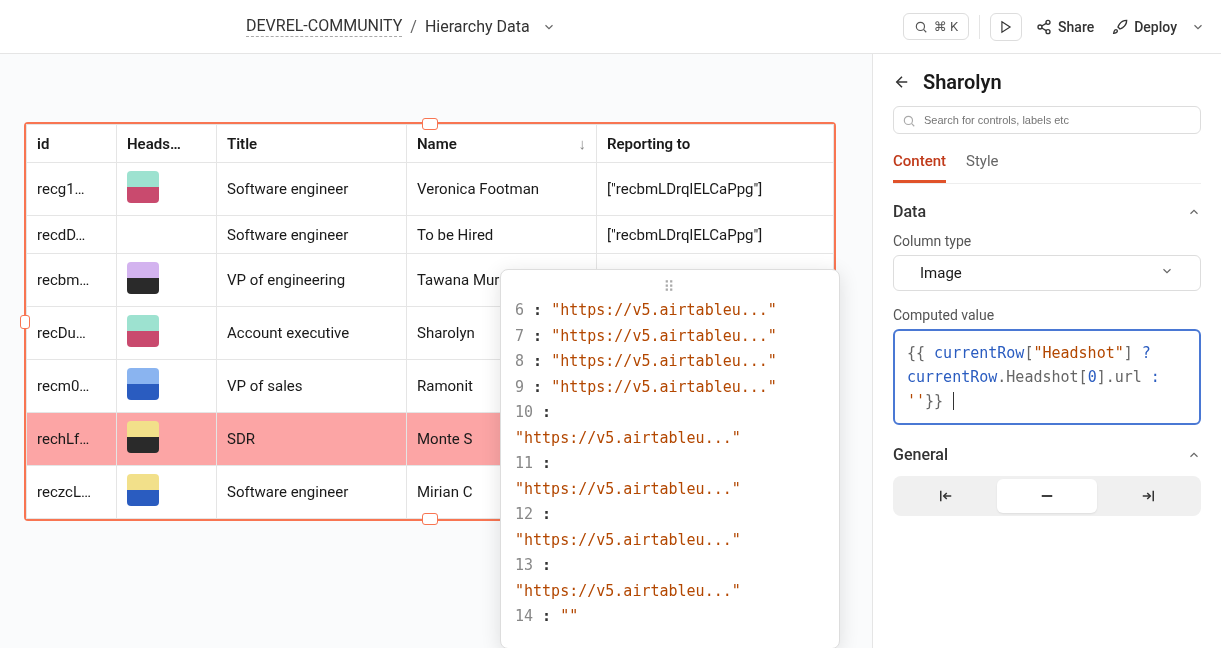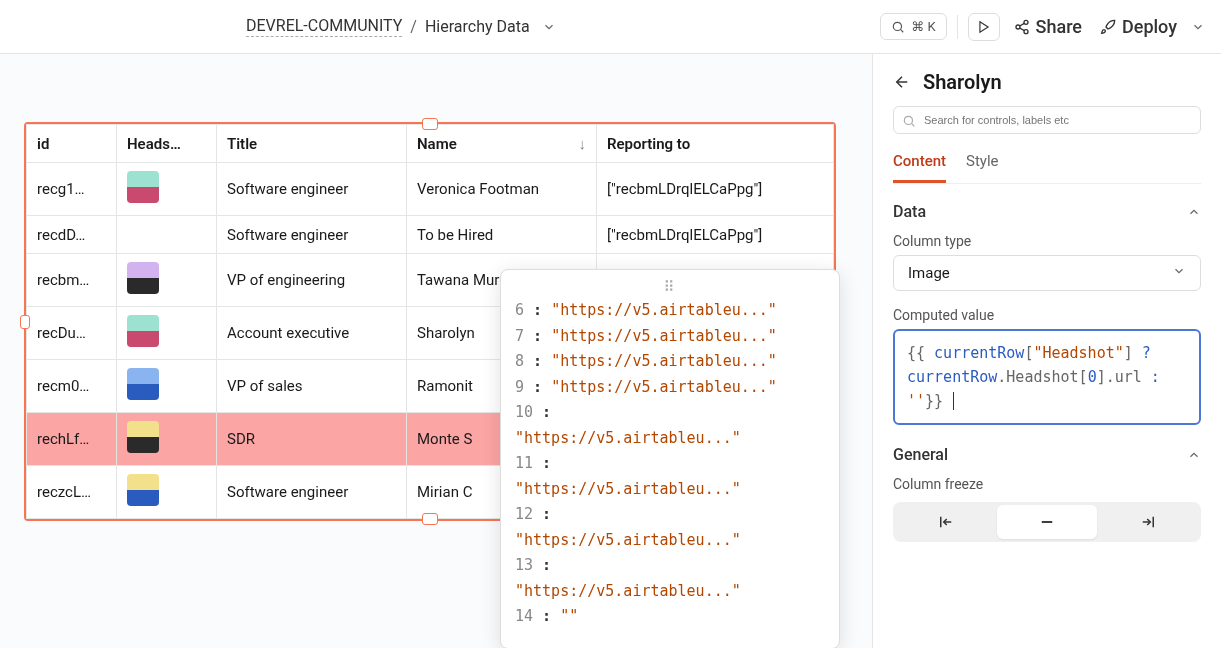--- a/index.html
+++ b/index.html
@@ -9,21 +9,21 @@
 .topbar { height: 54px; border-bottom: 1px solid #e5e5e5; display: flex; align-items: center; padding: 0 16px; gap: 12px; }
 .breadcrumb { display: flex; align-items: center; gap: 8px; margin-left: 230px; font-size: 16px; color: #333; }
 .breadcrumb .proj { border-bottom: 1px dashed #aaa; padding-bottom: 1px; }
 .breadcrumb .sep { color: #666; }
 .breadcrumb .page { color: #333; }
 .chev { margin-left: 4px; color: #666; }
 .topbar-right { margin-left: auto; display: flex; align-items: center; gap: 10px; }
 .search-btn { border: 1px solid #ddd; border-radius: 6px; padding: 5px 10px; display: flex; align-items: center; gap: 6px; color: #555; font-size: 13px; }
 .vsep { width: 1px; height: 24px; background: #e5e5e5; }
 .play-btn { border: 1px solid #ddd; border-radius: 6px; padding: 6px 8px; display: flex; align-items: center; }
-.toplink { display: flex; align-items: center; gap: 6px; font-size: 18px; font-weight: 500; color: #333; padding: 0 4px; }
+.toplink { display: flex; align-items: center; gap: 6px; font-size: 14px; font-weight: 500; color: #333; padding: 0 4px; }
 
 
 .main { display: flex; height: calc(100% - 54px); }
 .canvas { flex: 1; position: relative; background: #fafbfc; overflow: hidden; border-right: 1px solid #e5e5e5; }
 .sidebar { width: 348px; padding: 16px 20px; overflow-y: auto; }
 
 
 .tablewrap { position: absolute; left: 24px; top: 68px; width: 812px; border: 2px solid #f87552; border-radius: 4px; background: #fff; }
 .tablewrap::before, .tablewrap::after { content: ''; position: absolute; width: 14px; height: 10px; background: #fff; border: 1.5px solid #f87552; border-radius: 3px; left: 50%; transform: translateX(-50%); }
 .tablewrap::before { top: -6px; }
@@ -57,21 +57,21 @@
 .side-head h2 { font-size: 20px; font-weight: 600; }
 .search-input { width: 100%; border: 1px solid #ddd; border-radius: 6px; padding: 7px 10px 7px 30px; font-size: 11px; color: #888; }
 .search-wrap { position: relative; margin-bottom: 12px; }
 .search-wrap .sicon { position: absolute; left: 9px; top: 8px; color: #aaa; }
 .tabs { display: flex; gap: 20px; border-bottom: 1px solid #eee; margin-bottom: 18px; }
 .tab { padding: 6px 0 10px; font-size: 15px; color: #666; border-bottom: 3px solid transparent; }
 .tab.active { color: #c03a1a; border-bottom-color: #e0522a; font-weight: 500; }
 .section { margin-bottom: 20px; }
 .section-head { display: flex; align-items: center; justify-content: space-between; font-size: 16px; font-weight: 500; color: #333; margin-bottom: 12px; }
 .label { font-size: 14px; color: #555; margin-bottom: 6px; }
-.select { border: 1px solid #ddd; border-radius: 6px; padding: 8px 14px; display: flex; justify-content: space-between; font-size: 15px; margin-bottom: 16px; }
+.select { border: 1px solid #ddd; border-radius: 6px; padding: 8px 26px; display: flex; justify-content: space-between; font-size: 15px; margin-bottom: 16px; }
 .codebox { border: 2px solid #4a78d4; border-radius: 6px; padding: 10px 12px; font-family: ui-monospace, Menlo, monospace; font-size: 15px; line-height: 1.6; margin-bottom: 18px; }
 .codebox .kw { color: #2a5cc0; } .codebox .pn { color: #666; } .codebox .pk { color: #b34700; }
 .row { display: flex; align-items: center; justify-content: space-between; margin-bottom: 14px; }
 .row .rowlabel { display: flex; align-items: center; gap: 6px; font-size: 15px; color: #333; }
 .badge { font-size: 10px; border: 1px solid #ccc; border-radius: 3px; padding: 1px 3px; color: #666; }
 .toggle { width: 42px; height: 24px; background: #1a1a1a; border-radius: 12px; position: relative; }
 .toggle::after { content: ''; position: absolute; width: 18px; height: 18px; background: #fff; border-radius: 50%; top: 3px; right: 3px; }
 .segbtns { display: flex; background: #f0f0f0; border-radius: 8px; padding: 3px; }
 .seg { flex: 1; padding: 8px; text-align: center; border-radius: 6px; display: flex; align-items: center; justify-content: center; }
 .seg.on { background: #fff; box-shadow: 0 1px 2px rgba(0,0,0,0.08); }
@@ -278,21 +278,20 @@
 
     <div class="section">
       <div class="section-head">
         <span>General</span>
         <span>
             <svg width="14" height="14" viewBox="0 0 24 24" fill="none" stroke="#666" stroke-width="2">
               <polyline points="18 15 12 9 6 15"></polyline>
             </svg>
           </span>
       </div>
-      <div class="label" style="margin-bottom:10px">Column freeze</div>
       <div class="segbtns">
         <div class="seg">
             <svg width="18" height="18" viewBox="0 0 24 24" fill="none" stroke="#333" stroke-width="2">
               <line x1="5" y1="5" x2="5" y2="19"></line>
               <line x1="9" y1="12" x2="19" y2="12"></line>
               <polyline points="13 8 9 12 13 16"></polyline>
             </svg>
           </div>
         <div class="seg on">
             <svg width="18" height="18" viewBox="0 0 24 24" fill="none" stroke="#333" stroke-width="2.5">

